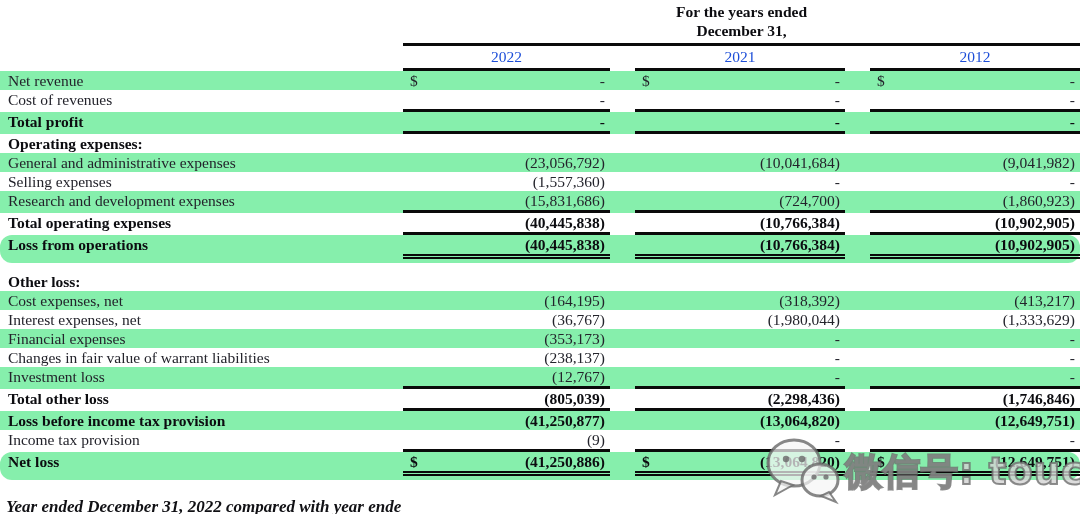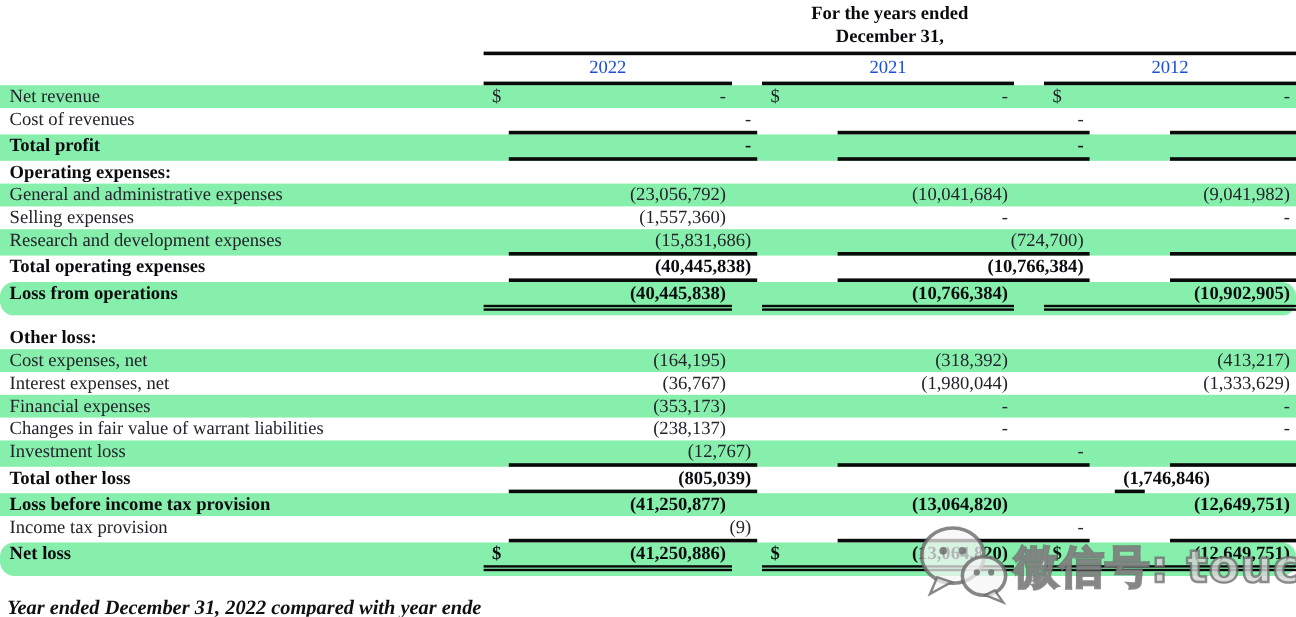--- a/index.html
+++ b/index.html
@@ -15,21 +15,21 @@
     grid-template-columns:403px 207px 25px 210px 25px 210px;
     height:19px;line-height:19px;font-size:15.5px;
   }
   .row.shaded{background:#86efac;}
   .row.bold{font-weight:bold;color:#0c0c10;}
   .lcell{padding-left:8px;white-space:nowrap;}
   .vcell{
     display:flex;justify-content:space-between;align-items:flex-end;
     padding:0 5px 0 7px;position:relative;
   }
-  .row.u-single{height:22px;gap:21px;}
+  .row.u-single{height:22px;}
   .u-single .vcell{border-bottom:3px solid #0a0a0a;}
   .row.u-double{height:28px;border-radius:12px;}
   .u-double .lcell{line-height:19px;}
   .u-double .vcell{border-bottom:2px solid #0a0a0a;margin-bottom:7px;}
   .u-double .vcell::after{
     content:"";position:absolute;left:0;right:0;bottom:-5px;height:2px;background:#0a0a0a;
   }
   .section-gap{height:9px;background:#ffffff;}
   
   .hdr-period{height:auto;}
@@ -338,20 +338,24 @@
           <span>-</span>
         </div>
       </div>
       <div class="row bold u-single">
         <div class="lcell">Total other loss</div>
         <div class="vcell">
           <span></span>
           <span>(805,039)</span>
         </div>
         <div class="gapcell"></div>
+        <div class="vcell">
+          <span></span>
+          <span>(2,298,436)</span>
+        </div>
         <div class="gapcell"></div>
         <div class="vcell">
           <span></span>
           <span>(1,746,846)</span>
         </div>
       </div>
       <div class="row shaded bold">
         <div class="lcell">Loss before income tax provision</div>
         <div class="vcell">
           <span></span>

